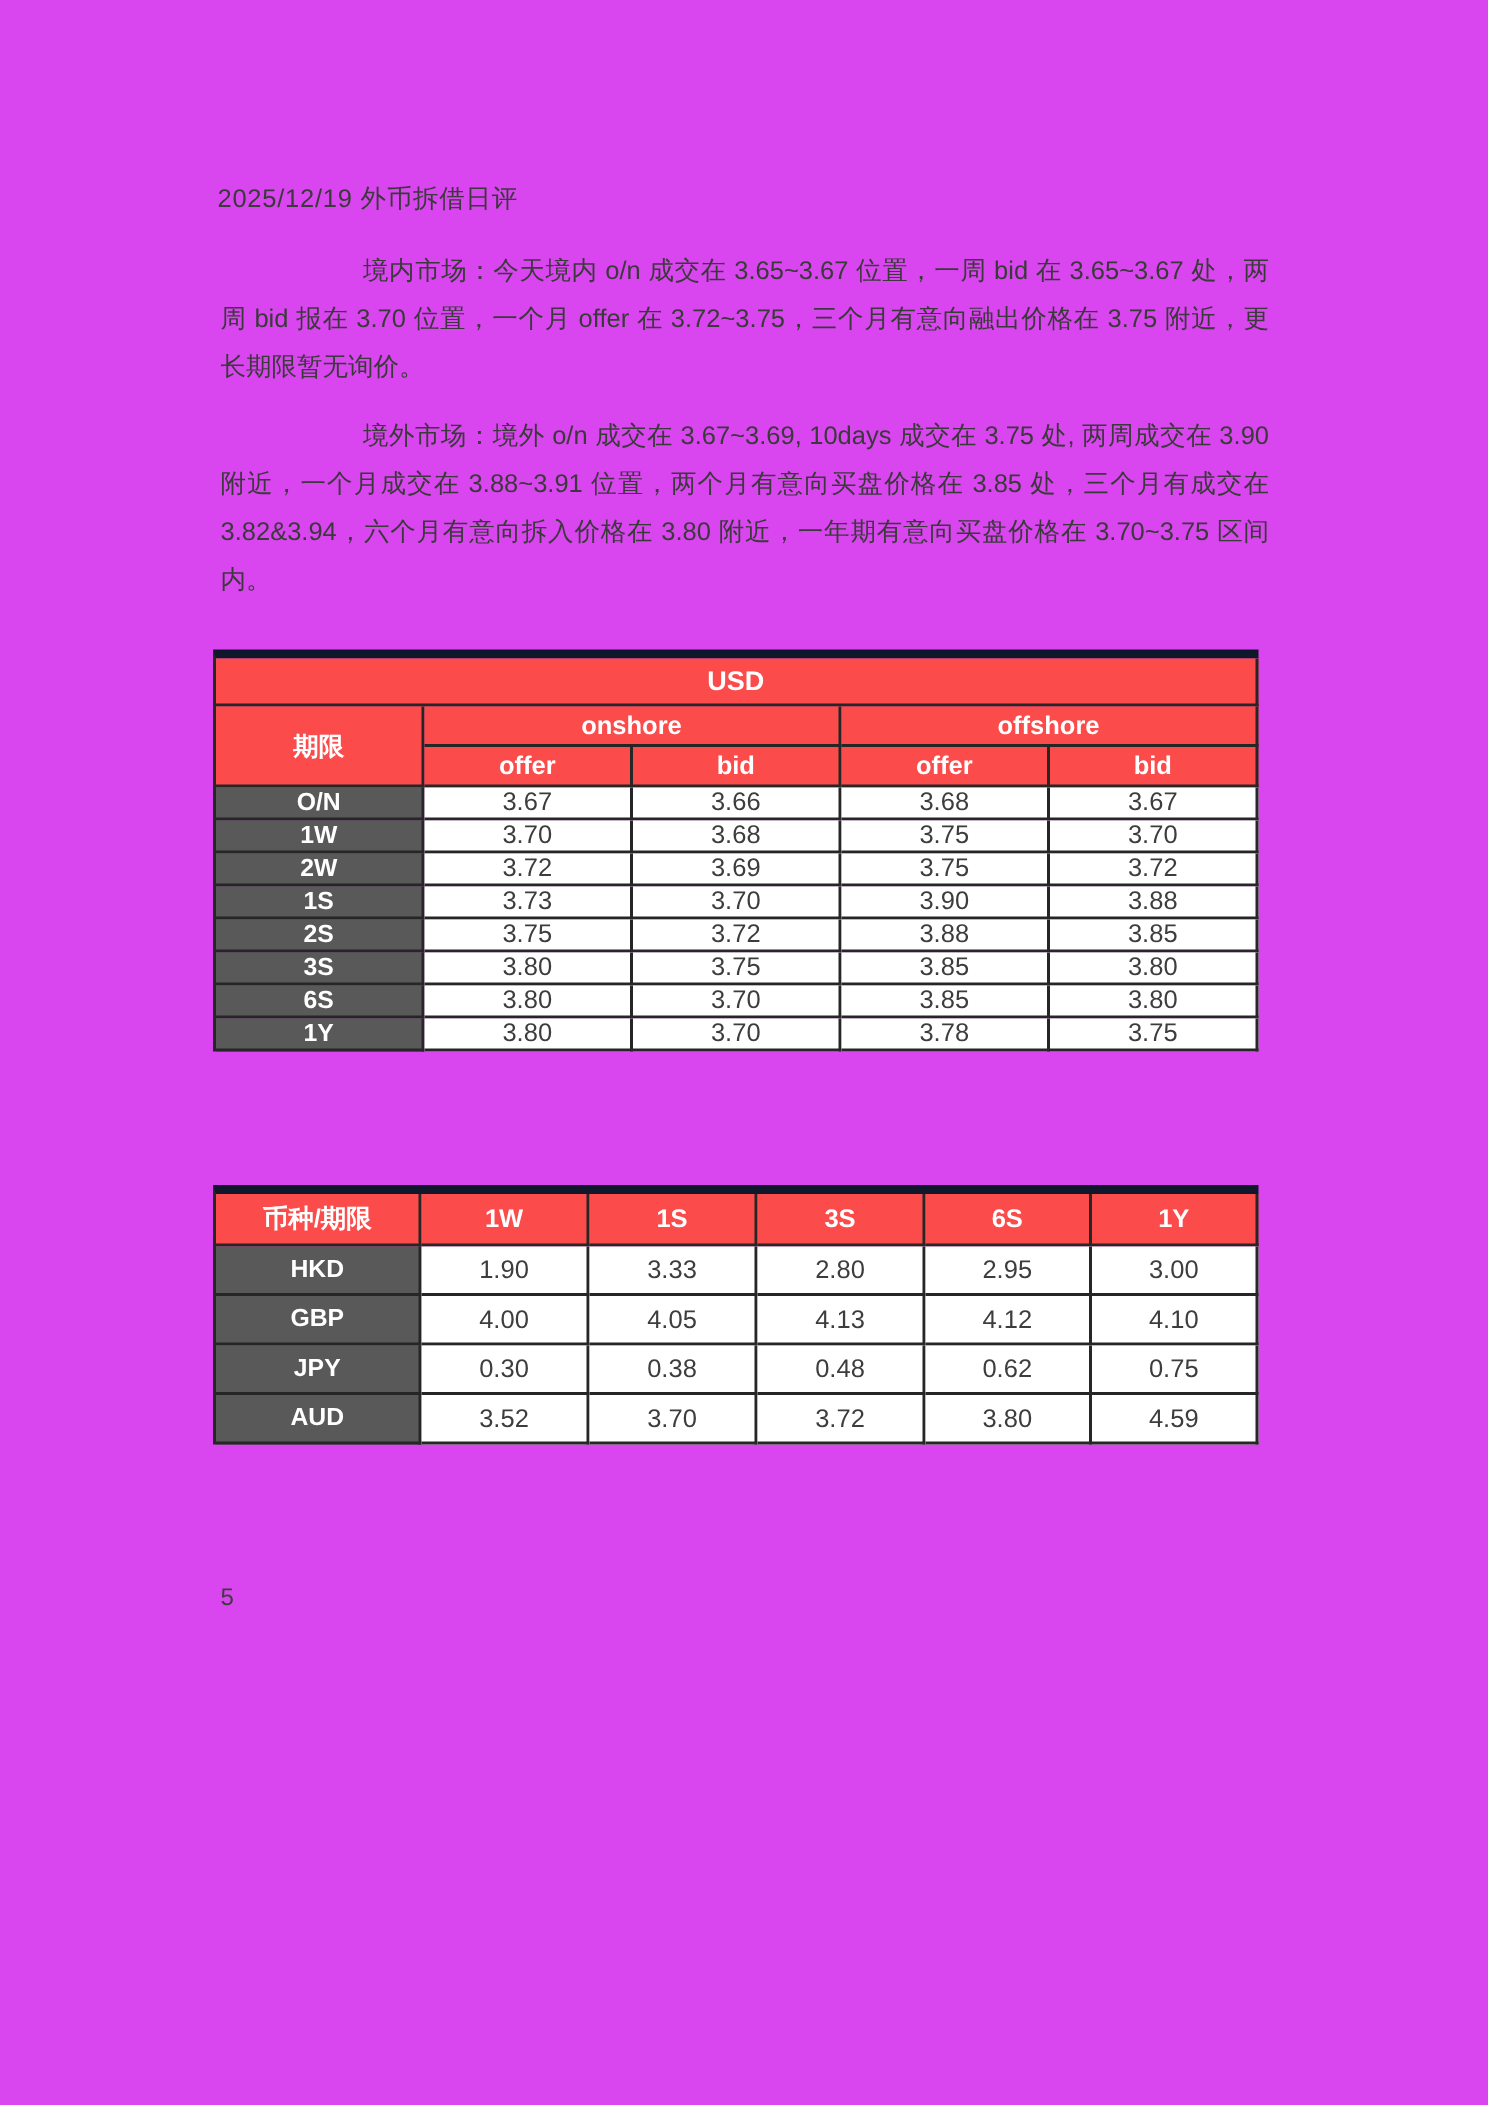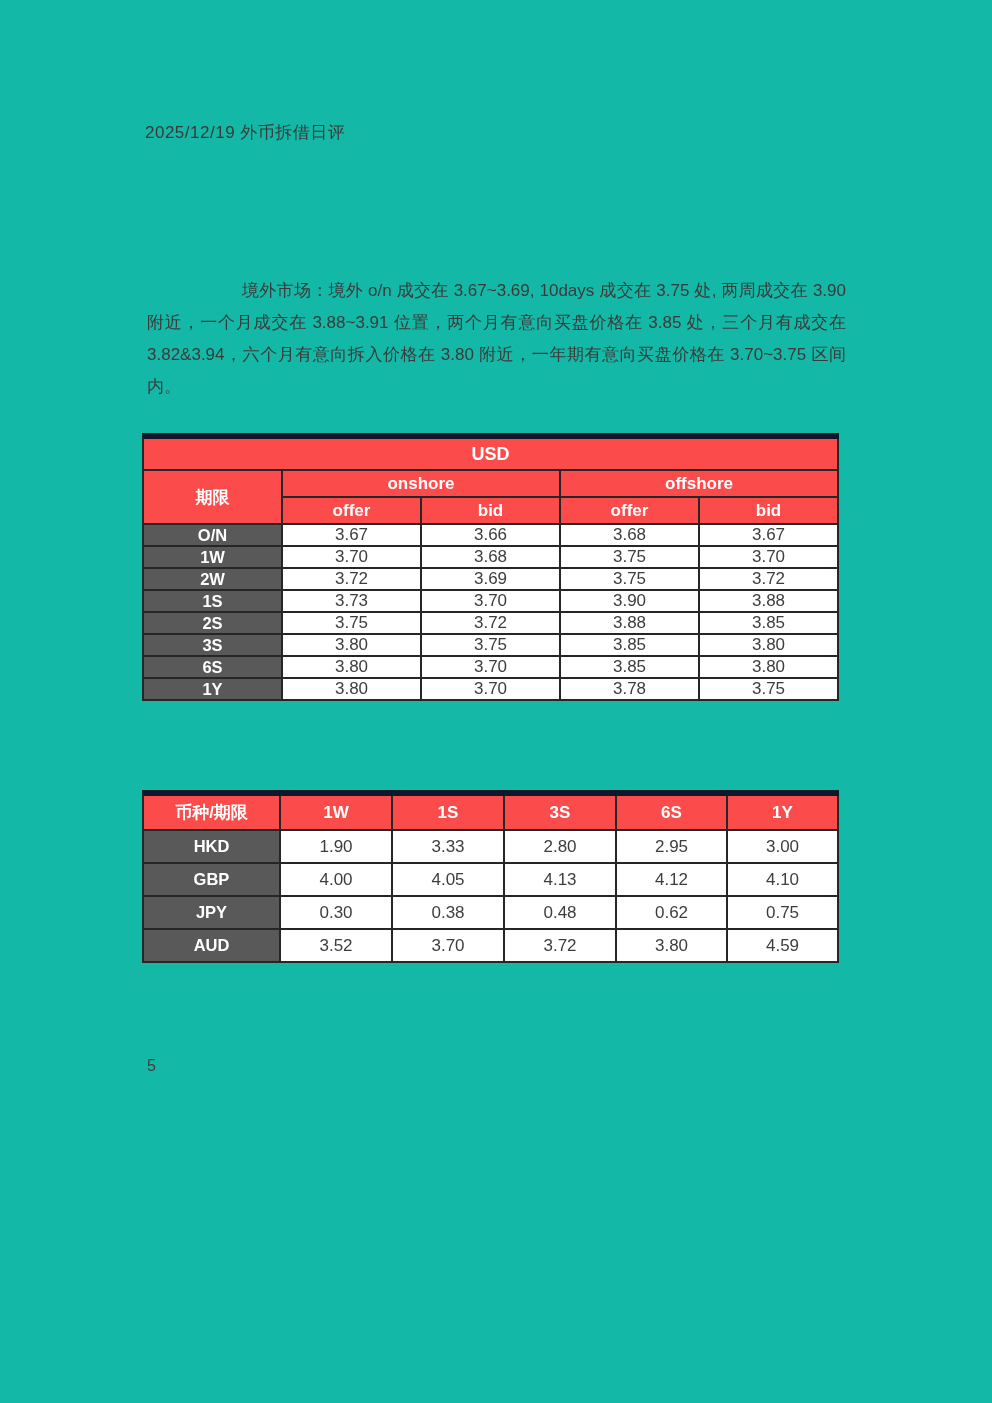--- a/index.html
+++ b/index.html
@@ -1,20 +1,20 @@
 <!DOCTYPE html>
 <html><head>
 <meta charset="utf-8">
 <style>
   html, body { margin: 0; padding: 0; background: #ffffff; }
   .page {
     position: relative;
     width: 992px;
     height: 1403px;
-    background: #14b8a6;
+    background: #d946ef;
     font-family: "Liberation Sans", "DejaVu Sans", sans-serif;
     color: #3a3a3a;
   }
   .doc-title {
     position: absolute;
     left: 145px;
     top: 121px;
     font-size: 17px;
     letter-spacing: 0.5px;
     white-space: nowrap;
@@ -101,20 +101,21 @@
     color: #3d3d3d;
   }
 </style>
 </head>
 <body>
 
 <div class="page">
 
   <div class="doc-title">2025/12/19 外币拆借日评</div>
 
+  <p class="para para-1">境内市场：今天境内 o/n 成交在 3.65~3.67 位置，一周 bid 在 3.65~3.67 处，两周 bid 报在 3.70 位置，一个月 offer 在 3.72~3.75，三个月有意向融出价格在 3.75 附近，更长期限暂无询价。</p>
   <p class="para para-2">境外市场：境外 o/n 成交在 3.67~3.69, 10days 成交在 3.75 处, 两周成交在 3.90 附近，一个月成交在 3.88~3.91 位置，两个月有意向买盘价格在 3.85 处，三个月有成交在 3.82&amp;3.94，六个月有意向拆入价格在 3.80 附近，一年期有意向买盘价格在 3.70~3.75 区间内。</p>
 
   <table class="rate-table t-usd">
     <colgroup>
       <col style="width:139px">
         <col style="width:139px">
         <col style="width:139px">
         <col style="width:139px">
         <col style="width:139px">
     </colgroup>

